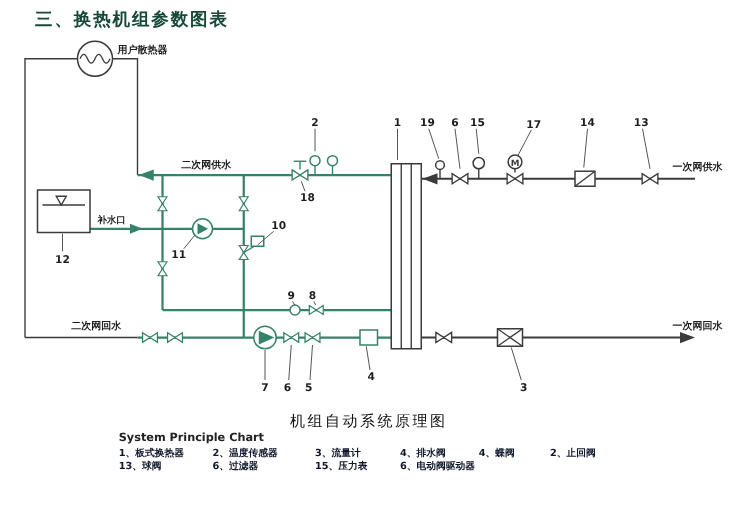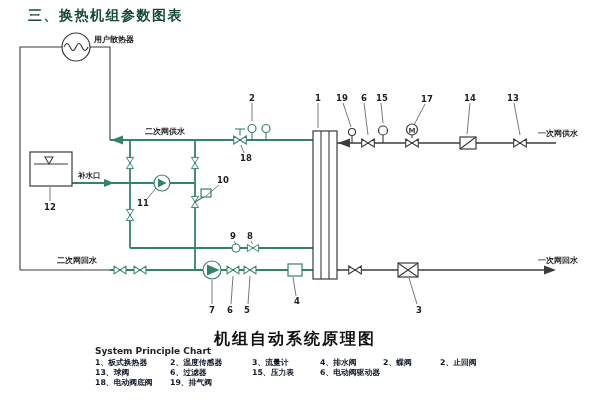--- a/index.html
+++ b/index.html
@@ -26,21 +26,21 @@
   .leader { stroke:#555; stroke-width:0.8; fill:none; }
 
   .callout { font-size:8.5px; font-weight:600; fill:var(--text-dark,#1e1e1e); text-anchor:middle; }
   .dlabel  { font-size:8px;  font-weight:600; fill:var(--text-dark,#1e1e1e); }
   .dlabel.small { font-size:7.5px; }
   .dlabel.end { text-anchor:end; }
   .motor-label { font-size:7px; font-weight:bold; fill:var(--line-dark,#3b3b3b); text-anchor:middle; }
 
   #footer-cn {
     position:absolute; left:95px; top:329px; width:400px; text-align:center;
-    font-size:16px; font-weight:bold; letter-spacing:2px; color:#101010;
+    font-size:12px; font-weight:normal; letter-spacing:2px; color:#101010;
   }
   #footer-en {
     position:absolute; left:95px; top:346px; width:400px; text-align:left;
     font-size:9px; font-weight:600; color:#222;
   }
   #legend { position:absolute; left:95px; top:358px; color:#0f172a; }
   .legend-row {
     display:grid; grid-template-columns:75px 82px 68px 63px 57px 80px;
     font-size:7.8px; font-weight:bold; line-height:10px; white-space:nowrap;
   }
@@ -207,28 +207,24 @@
 
   <div id="footer-cn">机组自动系统原理图</div>
   <div id="footer-en">System Principle Chart</div>
 
   <div id="legend">
     <div class="legend-row">
       <span>1、板式换热器</span>
       <span>2、温度传感器</span>
       <span>3、流量计</span>
       <span>4、排水阀</span>
-      <span>2、蝶阀</span>
+      <span>4、蝶阀</span>
       <span>2、止回阀</span>
     </div>
     <div class="legend-row">
       <span>13、球阀</span>
       <span>6、过滤器</span>
       <span>15、压力表</span>
       <span>6、电动阀驱动器</span>
     </div>
-    <div class="legend-row">
-      <span>18、电动阀底阀</span>
-      <span>19、排气阀</span>
-    </div>
   </div>
 
 </div>
 
 </body></html>

